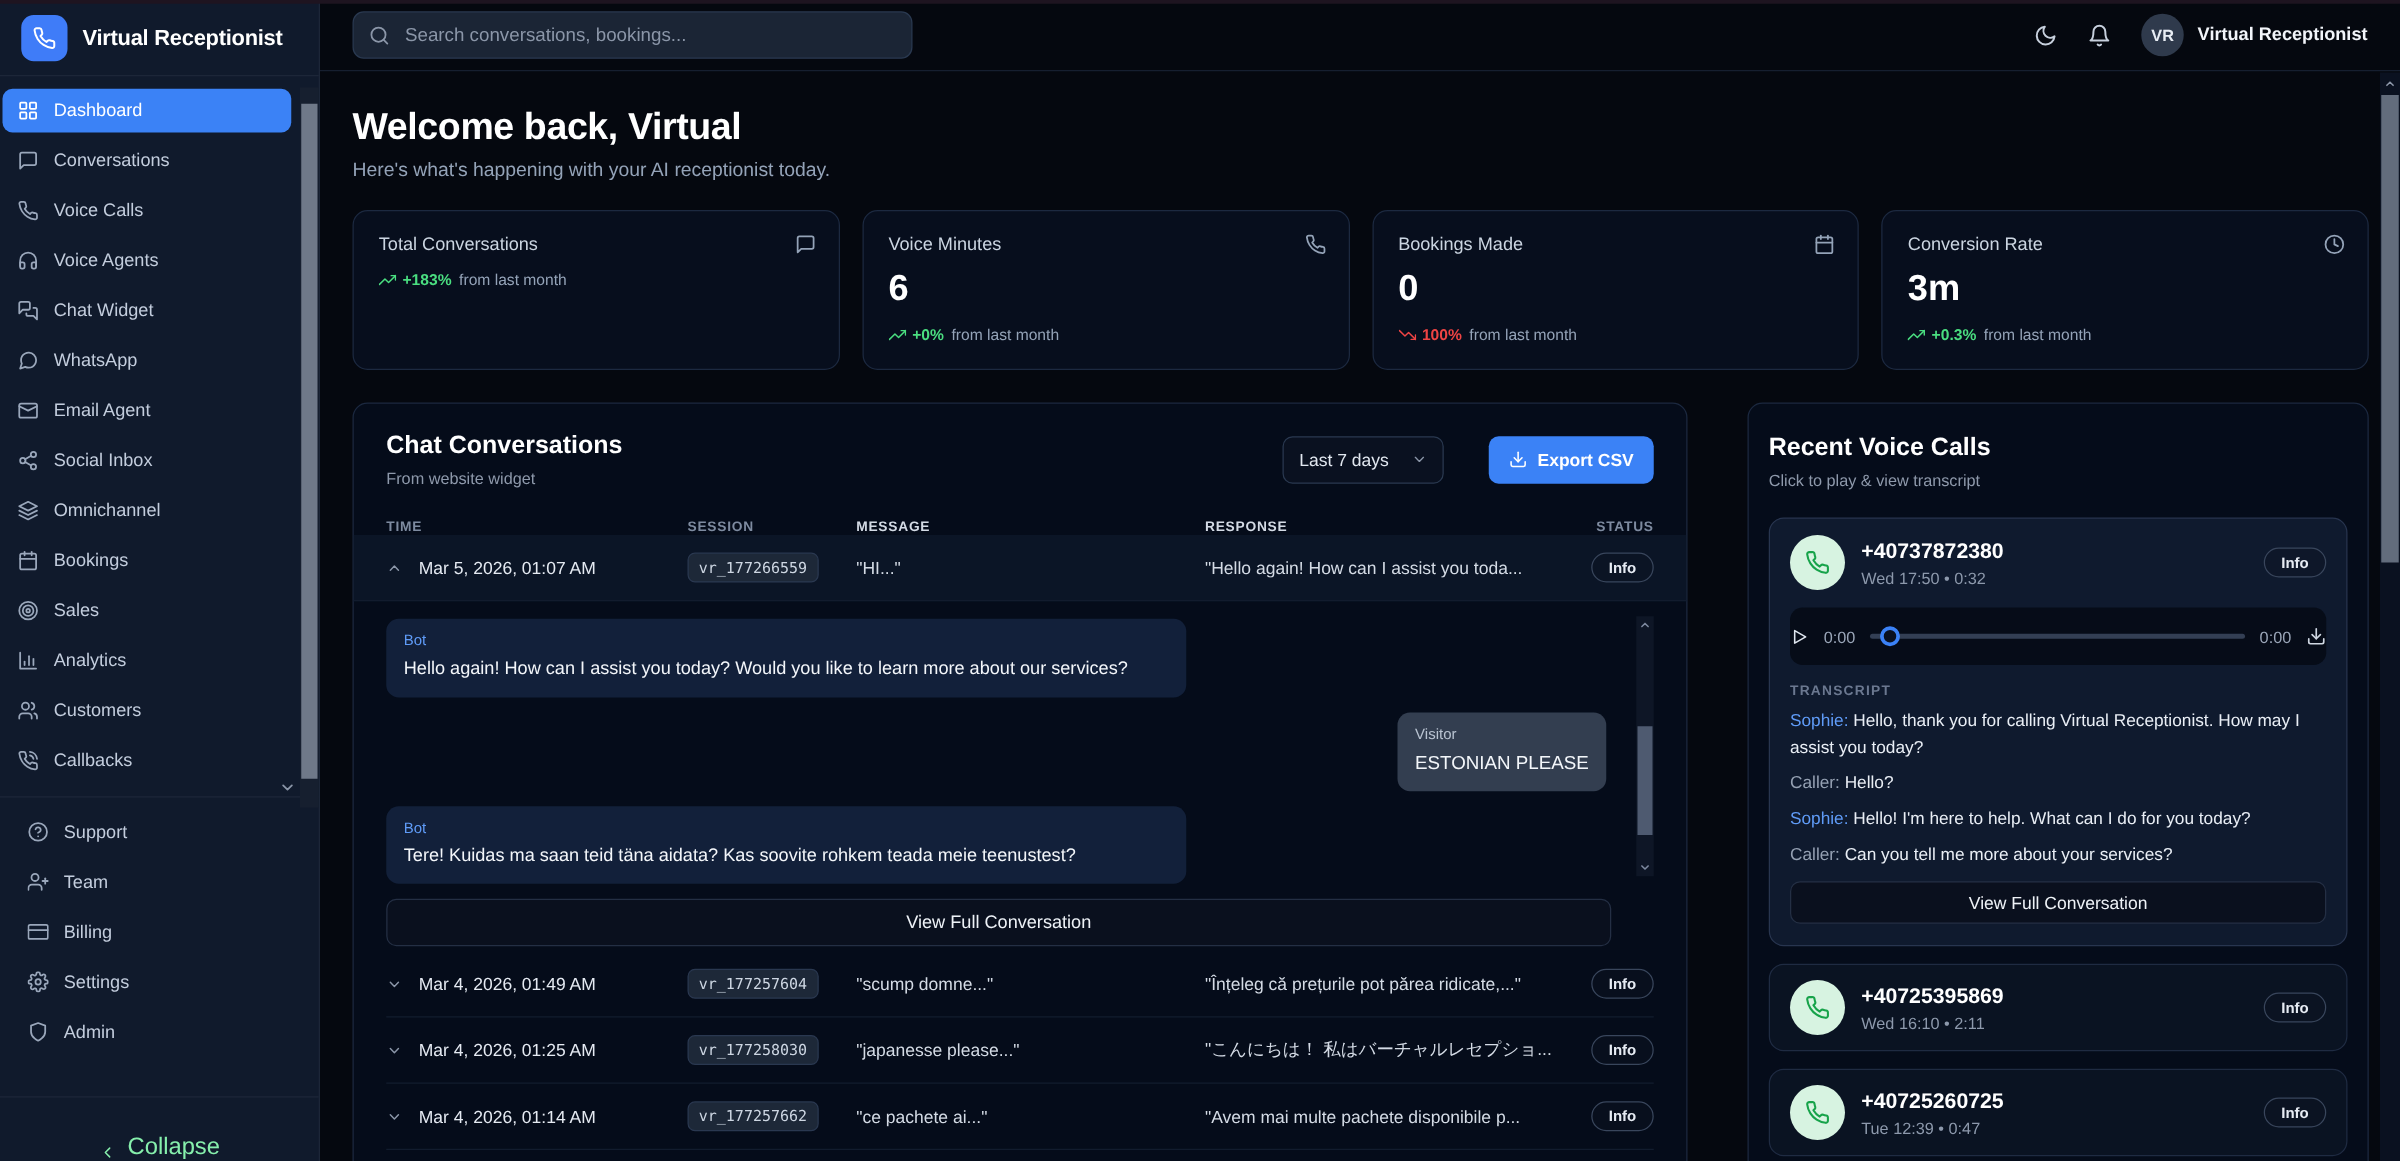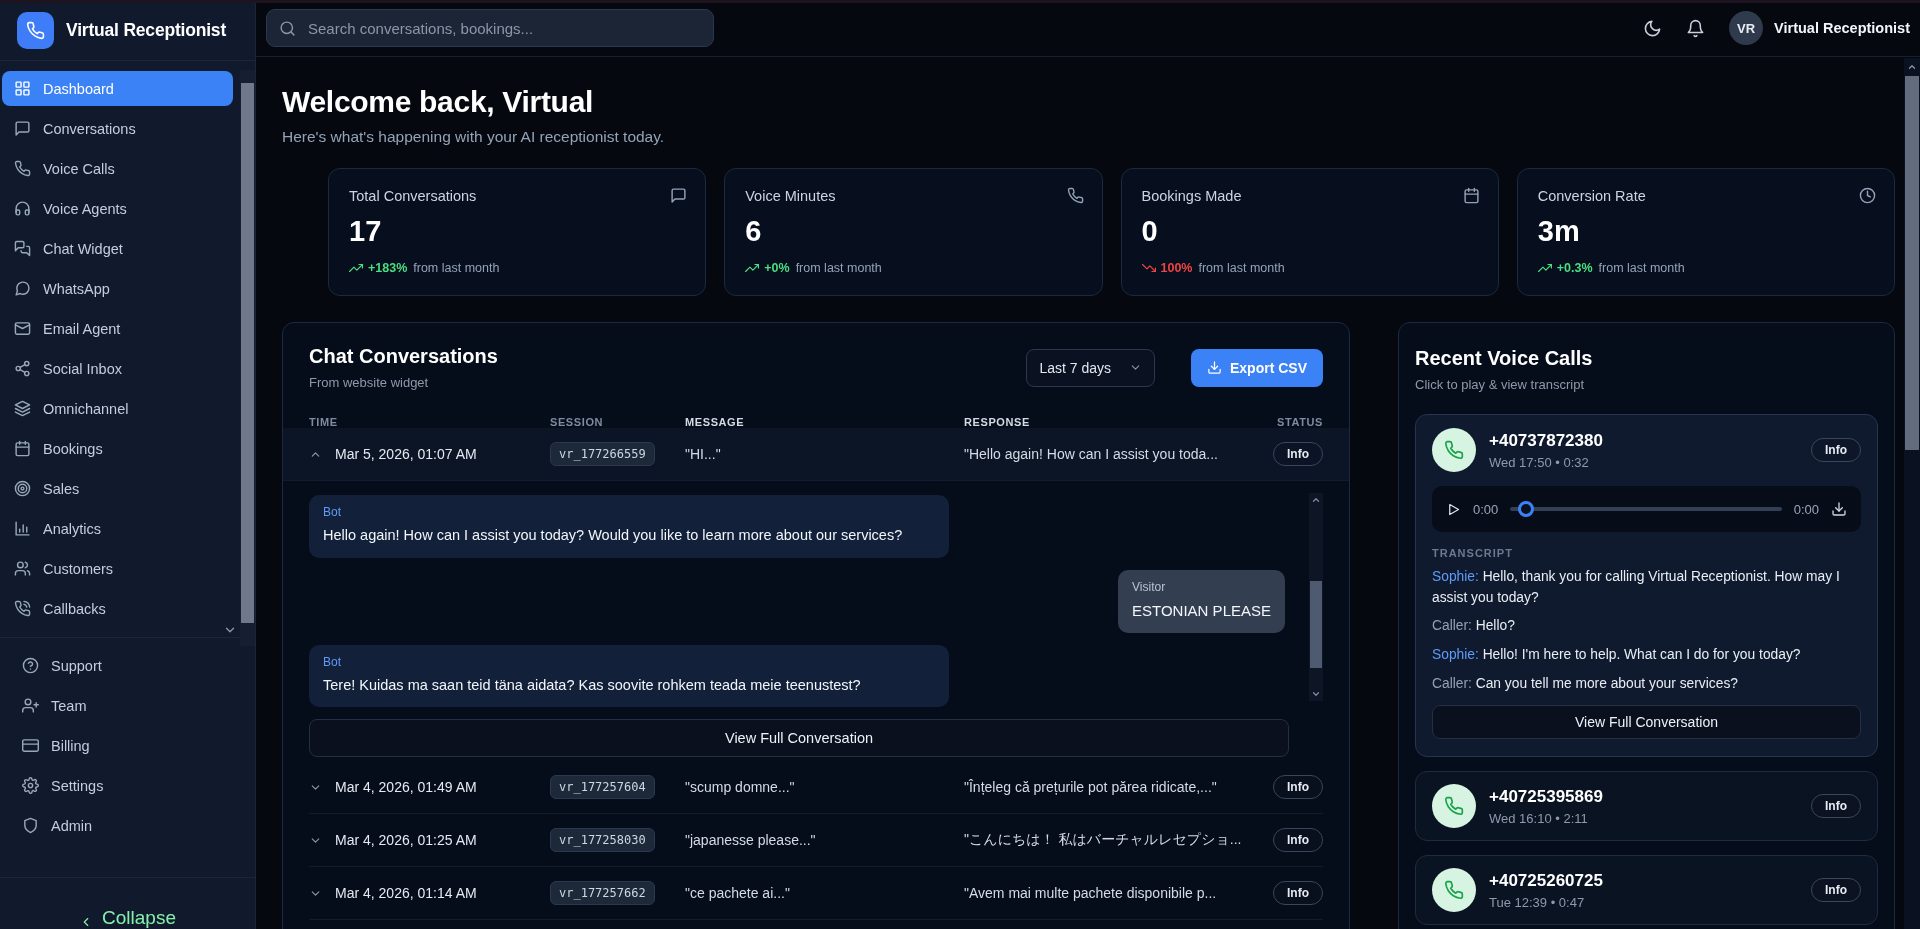--- a/index.html
+++ b/index.html
@@ -33,40 +33,40 @@
   .nav-more { position:absolute; right:18px; bottom:-4px; color:#8b96a8; }
   .sb-divider { height:1px; background:#1c2638; margin:4px 0 10px; }
   .sb-group2 { padding:0 22px 0 10px; }
   .sb-footer { margin-top:auto; border-top:1px solid #1c2638; height:52px; display:flex;
                align-items:flex-end; justify-content:center; gap:9px; color:#86efac;
                font-size:19px; cursor:pointer; }
 
   
   .main { flex:1; display:flex; flex-direction:column; position:relative; min-width:0; }
   .topbar { height:57px; min-height:57px; border-bottom:1px solid #161f30; background:#05080f;
-            display:flex; align-items:center; padding:0 10px; }
+            display:flex; align-items:center; padding:0 26px; }
   .search { width:448px; height:38px; background:#1b2535; border:1px solid #2a3950;
             border-radius:9px; display:flex; align-items:center; padding:0 12px; gap:10px;
             color:#8b96a8; }
   .search input { background:transparent; border:none; outline:none; color:#dfe6ef;
                   font-size:15px; width:100%; font-family:"Liberation Sans",sans-serif; }
   .search input::placeholder { color:#8b96a8; }
   .topbar-right { margin-left:auto; display:flex; align-items:center; gap:24px; }
   .icon-btn { color:#c7d0dd; cursor:pointer; }
   .user-chip { display:flex; align-items:center; gap:11px; cursor:pointer; }
   .avatar { width:34px; height:34px; border-radius:50%; background:#2f3a4c; color:#e8edf4;
             display:flex; align-items:center; justify-content:center; font-size:13px; font-weight:700; }
   .user-name { font-size:14.5px; font-weight:600; color:#f2f5fa; }
 
   .content { flex:1; padding:28px 25px 0 26px; overflow:hidden; }
   h1.page-title { margin:0; font-size:30px; font-weight:700; color:#ffffff; letter-spacing:-0.3px; }
   .page-sub { margin:9px 0 0; font-size:15.5px; color:#94a3b8; }
 
   
-  .stats { display:flex; gap:18px; margin-top:22px;margin-left:46px; }
+  .stats { display:flex; gap:18px; margin-top:22px; }
   .stat-card { flex:1; position:relative; background:#070e1d; border:1px solid #1c2940;
                border-radius:12px; padding:19px 20px; height:128px; }
   .stat-label { font-size:14.5px; color:#cbd5e1; }
   .stat-icon { position:absolute; top:18px; right:18px; color:#94a3b8; }
   .stat-value { font-size:29px; font-weight:700; color:#ffffff; margin-top:11px; }
   .stat-trend { margin-top:13px; font-size:12.5px; color:#94a3b8; display:flex;
                 align-items:center; gap:6px; }
   .trend-up { color:#4ade80; display:flex; align-items:center; gap:5px; font-weight:600; }
   .trend-down { color:#ef4444; display:flex; align-items:center; gap:5px; font-weight:600; }
 
@@ -129,21 +129,21 @@
   .call-card { border:1px solid #1f2b42; background:#0a1322; border-radius:12px;
                padding:12px 16px; margin-top:14px; cursor:pointer; }
   .call-card.active { background:#0f1a2e; border-color:#28354f; padding:13px 16px; margin-top:22px; }
   .call-head { display:flex; align-items:center; gap:13px; }
   .call-avatar { width:44px; height:44px; border-radius:50%; background:#d7f3e1; color:#17a34a;
                  display:flex; align-items:center; justify-content:center; flex:none; }
   .call-number { font-size:17px; font-weight:700; color:#ffffff; }
   .call-meta { font-size:13px; color:#8d99ac; margin-top:4px; }
   .call-head .badge-info { margin-left:auto; }
   .player { margin-top:14px; height:46px; background:#060c18; border-radius:10px; display:flex;
-            align-items:center; padding:0 14px; gap:12px; }
+            align-items:center; padding:0 0; gap:12px; }
   .play-btn { color:#dfe6ef; cursor:pointer; }
   .p-time { font-size:13px; color:#9aa6b8; }
   .slider { flex:1; position:relative; height:16px; cursor:pointer; }
   .slider .track { position:absolute; top:6px; left:0; right:0; height:4px; border-radius:2px;
                    background:#333f54; }
   .slider .knob { position:absolute; top:0; left:8px; width:16px; height:16px; border-radius:50%;
                   background:#0a1120; border:3px solid #3b82f6; }
   .dl-btn { color:#cfd7e2; cursor:pointer; }
   .transcript { margin-top:15px; }
   .t-label { font-size:11px; letter-spacing:1px; color:#6b7890; font-weight:700; }
@@ -524,21 +524,20 @@
       <p class="page-sub">Here's what's happening with your AI receptionist today.</p>
 
       <div class="stats">
         <div class="stat-card">
           <div class="stat-label">Total Conversations</div>
           <span class="stat-icon">
               <svg width="17" height="17" viewBox="0 0 24 24" fill="none" stroke="currentColor" stroke-width="2" stroke-linecap="round" stroke-linejoin="round">
                 <use href="#i-msg"></use>
               </svg>
             </span>
-          <div class="stat-value">17</div>
           <div class="stat-trend">
             <span class="trend-up">
                 <svg width="14" height="14" viewBox="0 0 24 24" fill="none" stroke="currentColor" stroke-width="2" stroke-linecap="round" stroke-linejoin="round">
                   <use href="#i-trend-up"></use>
                 </svg>
                 <span>+183%</span>
               </span>
             <span>from last month</span>
           </div>
         </div>

